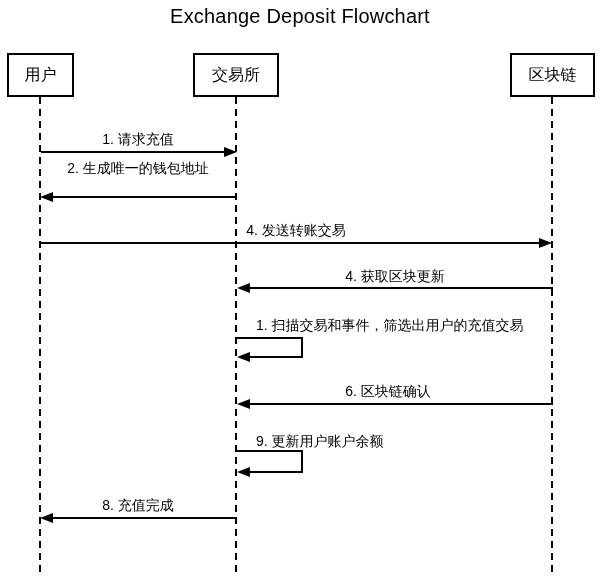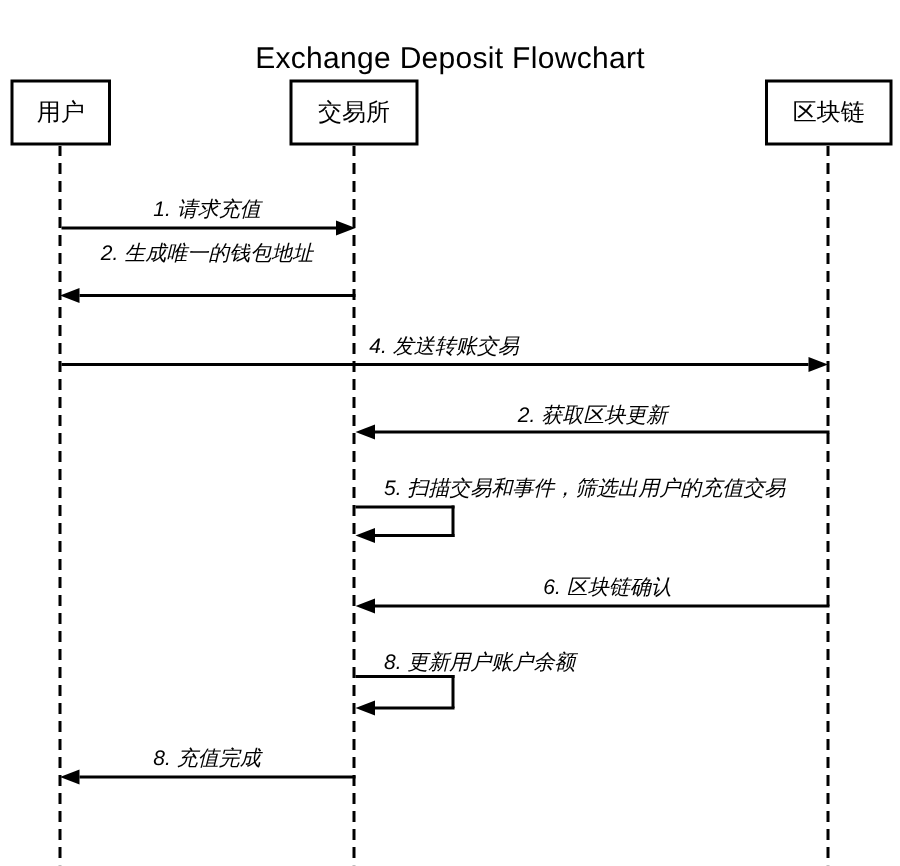--- a/index.html
+++ b/index.html
@@ -17,21 +17,20 @@
   }
   .diagram-title {
     position: absolute;
     top: 5px;
     left: 0;
     width: 600px;
     text-align: center;
     font-size: 20px;
     font-weight: 500;
     letter-spacing: 0.2px;
-    margin-top: 23px;
   }
   .lifeline {
     position: absolute;
     top: 97px;
     height: 480px;
     width: 2px;
     background: repeating-linear-gradient(to bottom, #000 0 7px, transparent 7px 12px);
   }
   .actor-box {
     position: absolute;
@@ -68,21 +67,20 @@
     border-top: 5px solid transparent;
     border-bottom: 5px solid transparent;
     border-right: 13px solid #000000;
   }
   .msg-label {
     position: absolute;
     font-size: 14px;
     line-height: 17px;
     white-space: nowrap;
     color: #000000;
-    font-style: italic;
   }
   .msg-label.centered { transform: translateX(-50%); }
 </style>
 </head>
 <body>
 
 <div class="canvas">
 
   <div class="diagram-title">Exchange Deposit Flowchart</div>
 
@@ -112,41 +110,41 @@
     <div class="msg-line" style="left:53px;top:196px;width:184px"></div>
   </div>
 
   <div>
     <div class="msg-label centered" style="left:296px;top:222px">4. 发送转账交易</div>
     <div class="msg-line" style="left:41px;top:242px;width:498px"></div>
     <div class="head-right" style="left:539px;top:238px"></div>
   </div>
 
   <div>
-    <div class="msg-label centered" style="left:395px;top:268px">2. 获取区块更新</div>
+    <div class="msg-label centered" style="left:395px;top:268px">4. 获取区块更新</div>
     <div class="head-left" style="left:237px;top:283px"></div>
     <div class="msg-line" style="left:250px;top:287px;width:303px"></div>
   </div>
 
   <div>
-    <div class="msg-label" style="left:256px;top:317px">5. 扫描交易和事件，筛选出用户的充值交易</div>
+    <div class="msg-label" style="left:256px;top:317px">1. 扫描交易和事件，筛选出用户的充值交易</div>
     <div class="msg-line" style="left:237px;top:337px;width:66px"></div>
     <div class="msg-vline" style="left:301px;top:337px;height:21px"></div>
     <div class="msg-line" style="left:250px;top:356px;width:53px"></div>
     <div class="head-left" style="left:237px;top:352px"></div>
   </div>
 
   <div>
-    <div class="msg-label centered" style="left:405px;top:383px">6. 区块链确认</div>
+    <div class="msg-label centered" style="left:388px;top:383px">6. 区块链确认</div>
     <div class="head-left" style="left:237px;top:399px"></div>
     <div class="msg-line" style="left:250px;top:403px;width:303px"></div>
   </div>
 
   <div>
-    <div class="msg-label" style="left:256px;top:433px">8. 更新用户账户余额</div>
+    <div class="msg-label" style="left:256px;top:433px">9. 更新用户账户余额</div>
     <div class="msg-line" style="left:237px;top:450px;width:66px"></div>
     <div class="msg-vline" style="left:301px;top:450px;height:22px"></div>
     <div class="msg-line" style="left:250px;top:471px;width:53px"></div>
     <div class="head-left" style="left:237px;top:467px"></div>
   </div>
 
   <div>
     <div class="msg-label centered" style="left:138px;top:497px">8. 充值完成</div>
     <div class="head-left" style="left:40px;top:513px"></div>
     <div class="msg-line" style="left:53px;top:517px;width:184px"></div>

